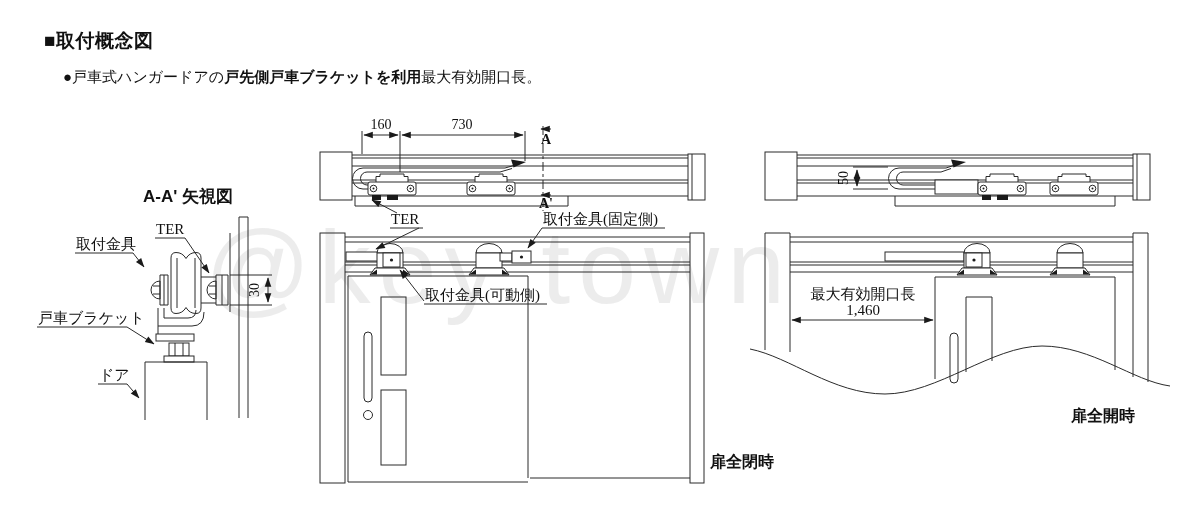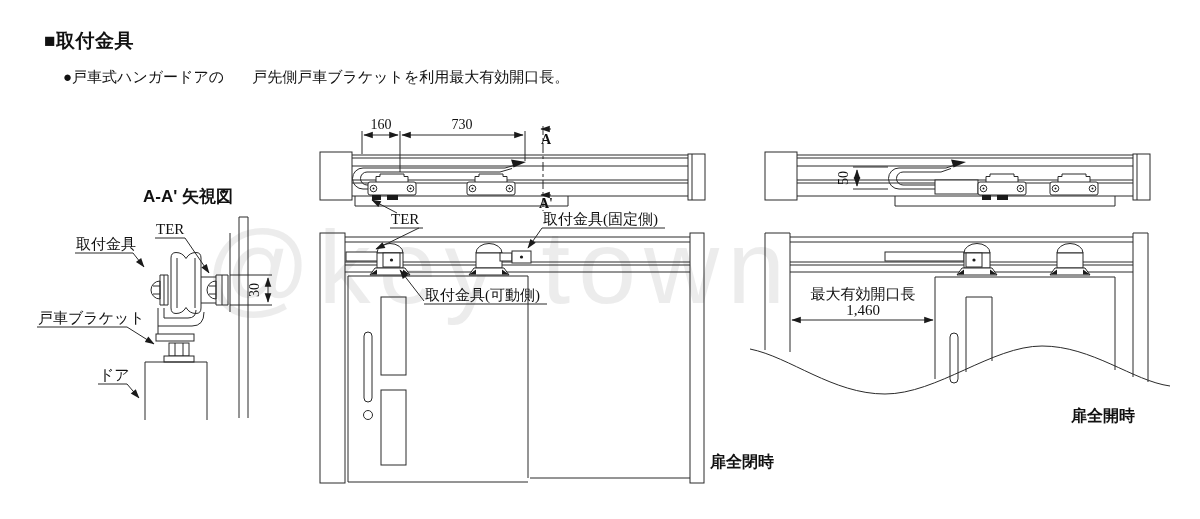--- a/index.html
+++ b/index.html
@@ -1,38 +1,38 @@
 <!DOCTYPE html>
 <html><head>
 <meta charset="utf-8">
 <style>
   html,body{margin:0;padding:0;background:#fff;}
   body{width:1200px;height:519px;position:relative;overflow:hidden;
        font-family:"Liberation Sans",sans-serif;color:#111;}
   .hdr-title{position:absolute;left:44px;top:28px;font-size:19px;font-weight:700;letter-spacing:.5px;}
   .hdr-bullet{position:absolute;left:63px;top:68px;font-size:15px;}
-  .hdr-bullet b{font-weight:400;margin-left:28px;}
+  .hdr-bullet b{font-weight:700;}
   .watermark{position:absolute;left:205px;top:208px;font-size:104px;letter-spacing:8px;
              color:rgba(110,110,110,0.13);font-family:Liberation Sans, sans-serif;
              pointer-events:none;white-space:nowrap;}
   svg{position:absolute;left:0;top:0;}
   .ln{fill:none;stroke:#2a2a2a;stroke-width:1;}
   .wf{fill:#fff;stroke:#2a2a2a;stroke-width:1;}
   .dim{fill:none;stroke:#2a2a2a;stroke-width:1;}
   .dot{fill:#1a1a1a;stroke:none;}
   .lbl{font:15px "Liberation Serif",serif;fill:#111;}
   .num{font:14px "Liberation Serif",serif;fill:#111;}
   .sec{font:700 14px "Liberation Serif",serif;fill:#111;}
   .cap{font:700 16px "Liberation Sans",sans-serif;fill:#111;}
   .vtitle{font:700 17px "Liberation Sans",sans-serif;fill:#111;}
 </style>
 </head>
 <body>
 
-<div class="hdr-title">■取付金具</div>
+<div class="hdr-title">■取付概念図</div>
 <div class="hdr-bullet"><span>●戸車式ハンガードアの</span><b>戸先側戸車ブラケットを利用</b><span>最大有効開口長。</span></div>
 <div class="watermark">@key town</div>
 
 <svg width="1200" height="519" viewBox="0 0 1200 519">
   <defs>
     <marker id="ah" viewBox="0 0 10 8" refX="9.3" refY="4" markerWidth="10" markerHeight="8" orient="auto-start-reverse">
       <path d="M0.5,0.7 L10,4 L0.5,7.3 Z" fill="#1a1a1a"></path>
     </marker>
     <g id="bracketP">
       <path class="wf" d="M8,182 V176.5 H12 V174 H36 V176.5 H40 V182"></path>

